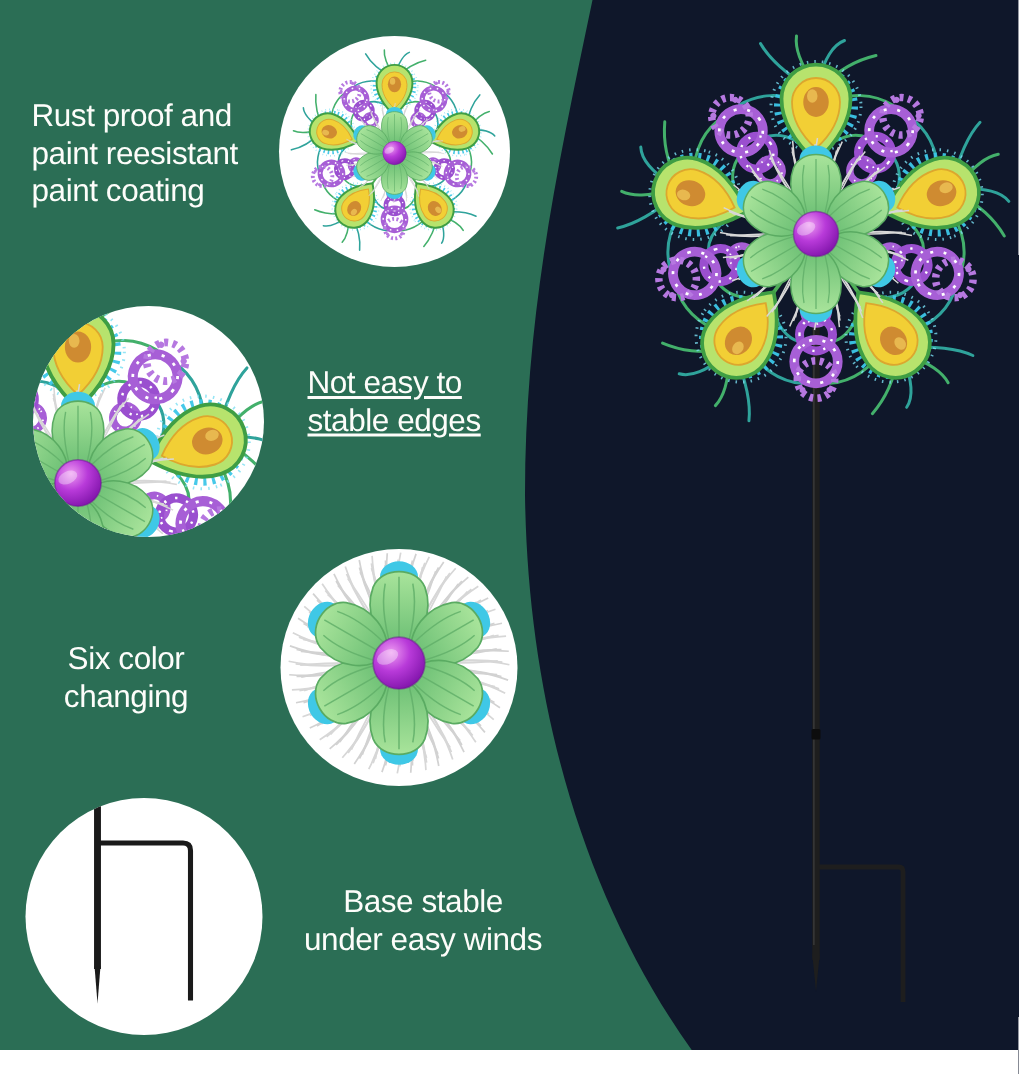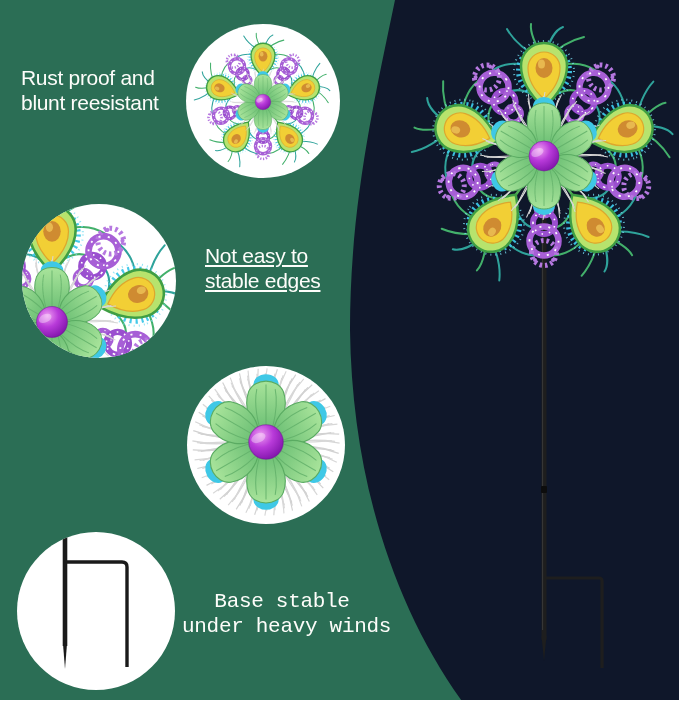--- a/index.html
+++ b/index.html
@@ -17,21 +17,21 @@
     color:#fdfdfa;
     font-size:21px;
     line-height:25px;
     letter-spacing:-0.3px;
     font-weight:400;
   }
   .feature .line{white-space:nowrap;}
   .feature-1{left:21px;top:65px;text-align:left;}
   .feature-2{left:205px;top:243px;text-align:left;text-decoration:underline;}
   .feature-3{left:4px;top:427px;width:160px;text-align:center;}
-  .feature-4{left:182px;top:589px;width:200px;text-align:center;font-family:Liberation Mono, monospace;}
+  .feature-4{left:182px;top:589px;width:200px;text-align:center;}
 </style>
 </head>
 <body>
 
 <div class="canvas">
 
   <svg class="scene" width="679" height="716" viewBox="0 0 679 716" xmlns="http://www.w3.org/2000/svg">
     <defs>
       <radialGradient id="ballG" cx="0.35" cy="0.3" r="0.8">
         <stop offset="0" stop-color="#ee9bf2"></stop>
@@ -185,27 +185,32 @@
 
     <g clip-path="url(#c4clip)" fill="none" stroke="#1a1a1a">
       <path d="M65,531 V646" stroke-width="4.6"></path>
       <path d="M63,644 L67,644 L65,669 Z" fill="#1a1a1a" stroke="none"></path>
       <path d="M66,562 H122 Q127,562 127,567 V667" stroke-width="3.4"></path>
     </g>
   </svg>
 
   <div class="feature feature-1">
     <div class="line">Rust proof and</div>
-    <div class="line">blunt reesistant</div>
+    <div class="line">paint reesistant</div>
+    <div class="line">paint coating</div>
   </div>
 
   <div class="feature feature-2">
     <div class="line">Not easy to</div>
     <div class="line">stable edges</div>
   </div>
 
+  <div class="feature feature-3">
+    <div class="line">Six color</div>
+    <div class="line">changing</div>
+  </div>
 
   <div class="feature feature-4">
     <div class="line">Base stable</div>
-    <div class="line">under heavy winds</div>
+    <div class="line">under easy winds</div>
   </div>
 
 </div>
 
 </body></html>

